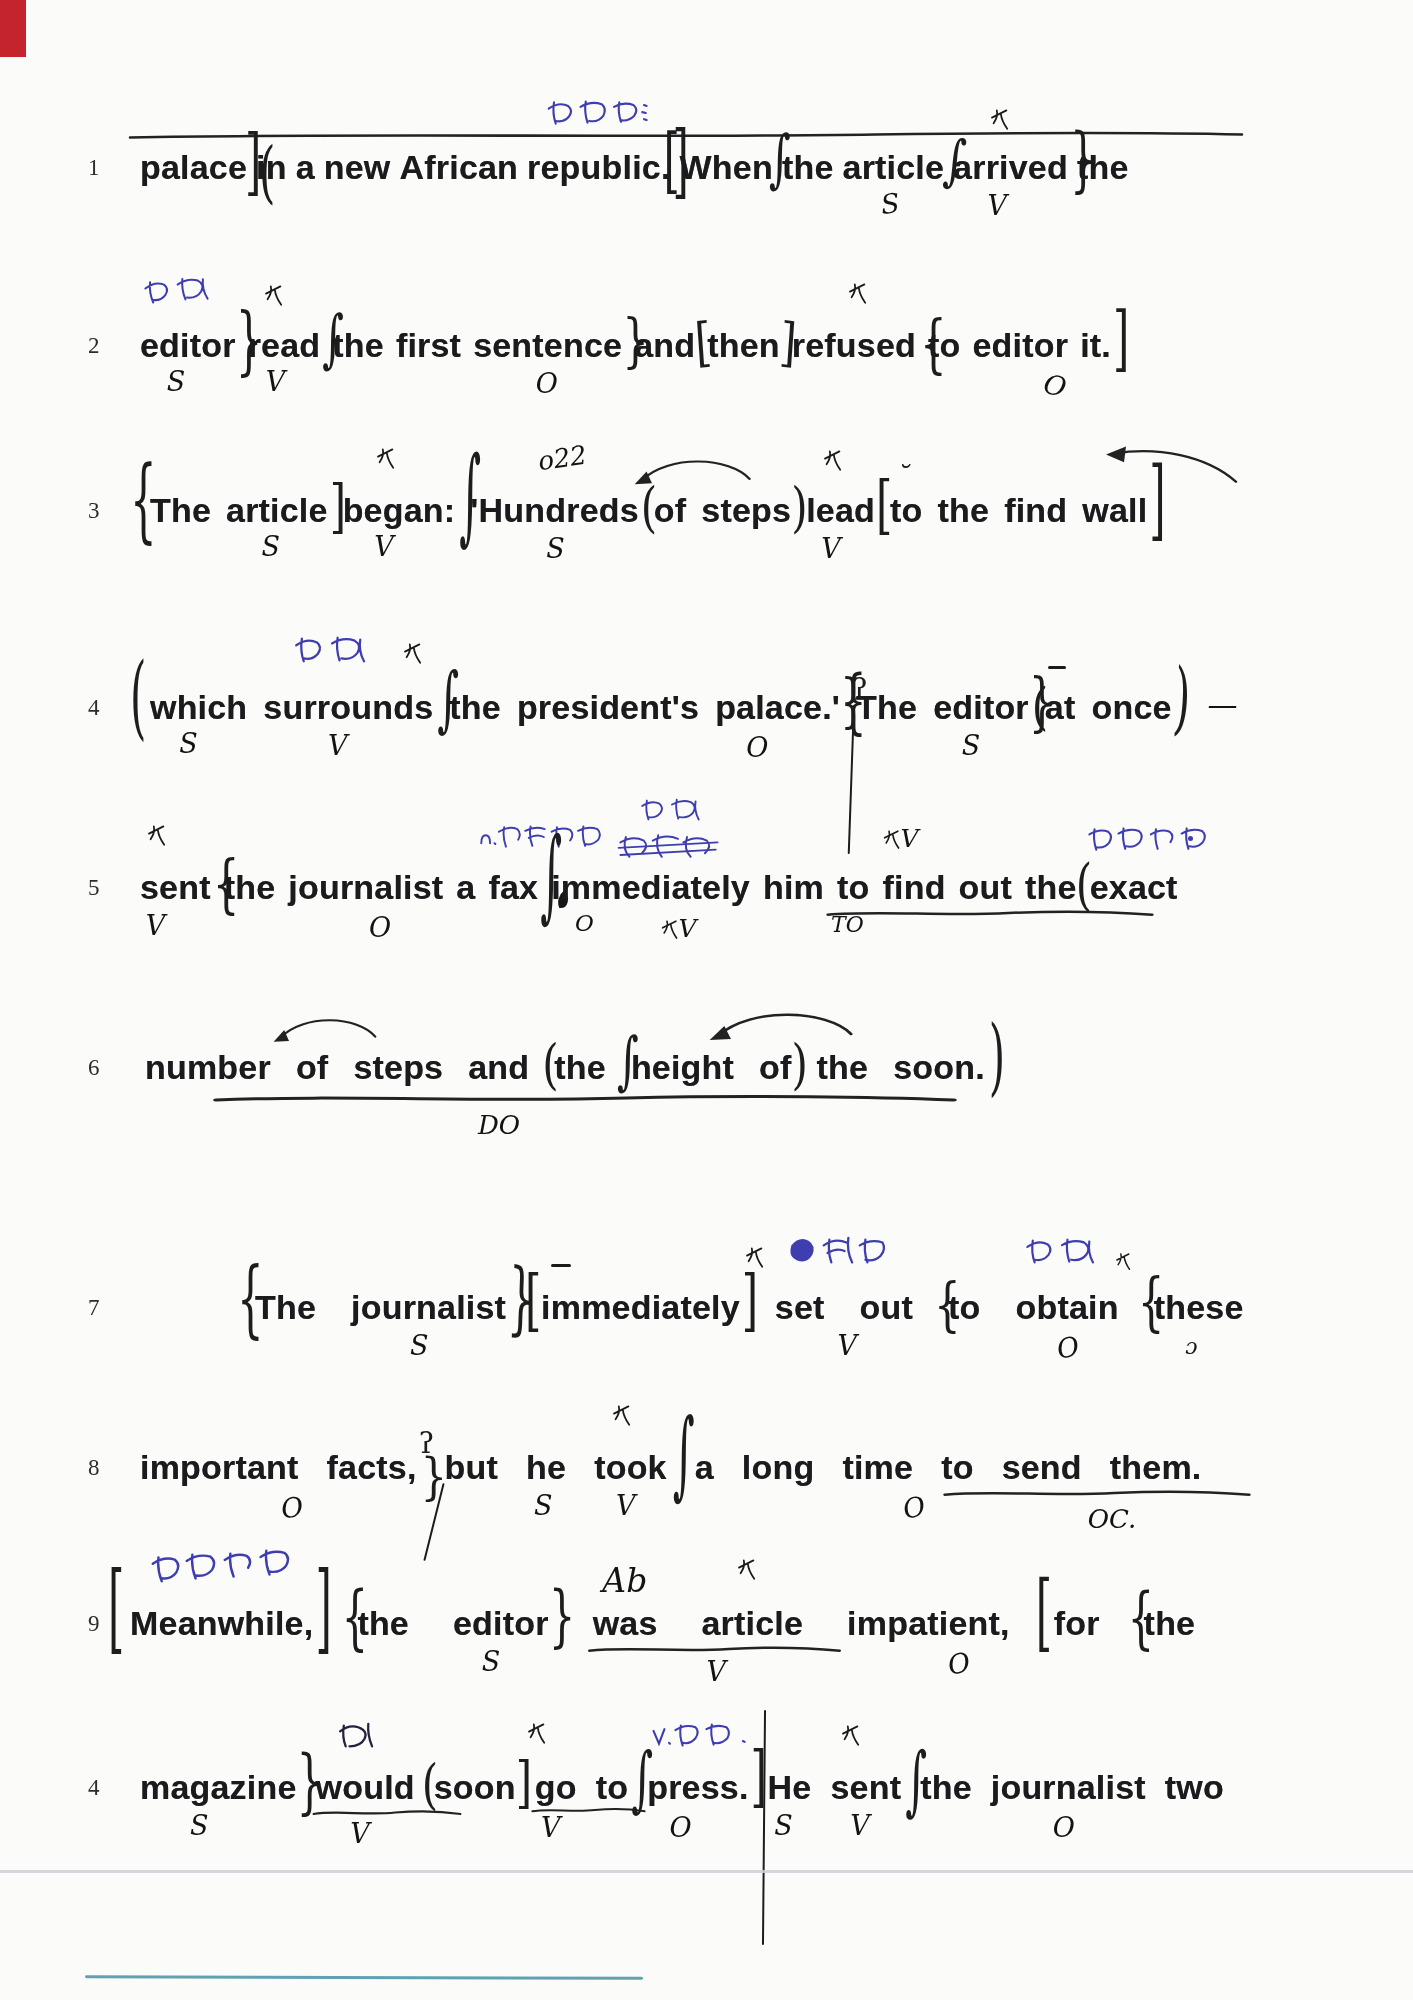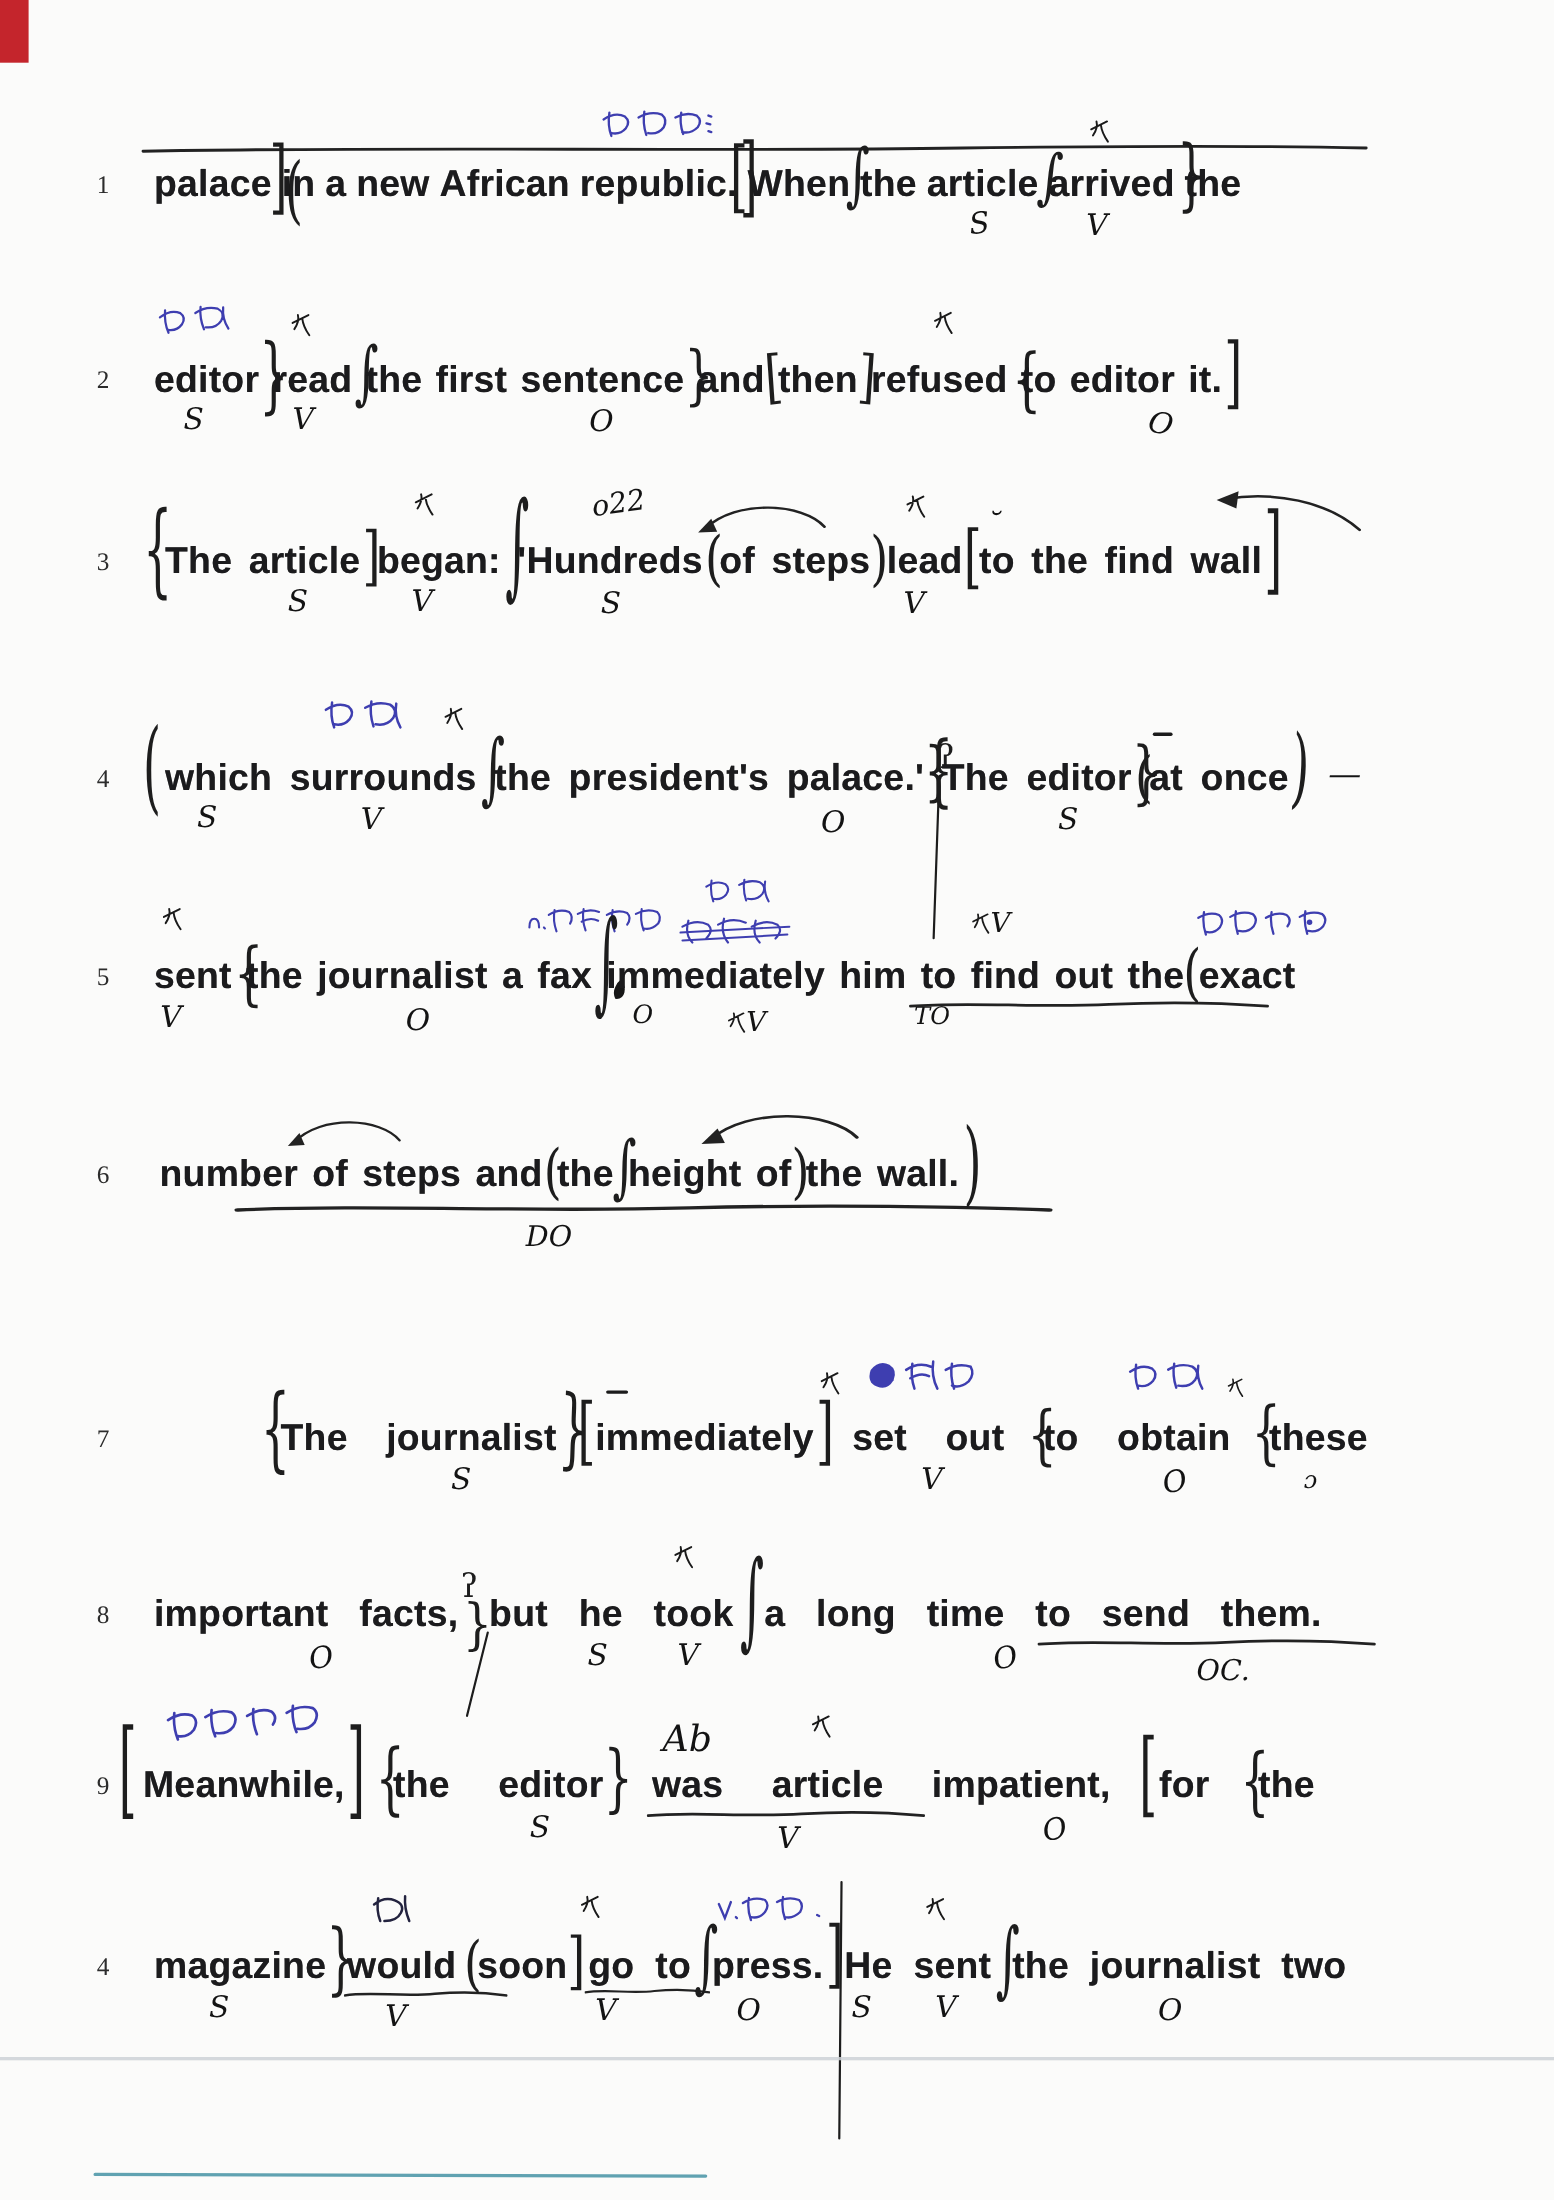--- a/index.html
+++ b/index.html
@@ -10,21 +10,21 @@
   
   .line{position:absolute;left:0;width:100%;height:44px;}
   .num{position:absolute;left:88px;top:7px;font:400 23px "Liberation Serif",serif;color:#2c2c2c;}
   .txt{position:absolute;top:0;display:flex;white-space:nowrap;}
   .w{position:relative;display:inline-block;}
   .t{font:700 34px "Liberation Sans",sans-serif;color:#1b1b1d;letter-spacing:.2px;
      text-shadow:0 0 .5px rgba(20,20,20,.55);}
 
   .l1 .txt{left:140px;gap:9px;}   .l2 .txt{left:140px;gap:12px;}
   .l3 .txt{left:150px;gap:15px;}  .l4 .txt{left:150px;gap:16px;}
-  .l5 .txt{left:140px;gap:13px;}  .l6 .txt{left:145px;gap:13px;}
+  .l5 .txt{left:140px;gap:13px;}  .l6 .txt{left:145px;gap:25px;}
   .l7 .txt{left:255px;gap:35px;}  .l8 .txt{left:140px;gap:28px;}
   .l9 .txt{left:130px;gap:44px;}  .l10 .txt{left:140px;gap:19px;}
 
   
   .mk{position:absolute;font:400 42px "DejaVu Serif",serif;color:#1d1d1d;line-height:1;
       transform-origin:50% 50%;pointer-events:none;}
   .an{position:absolute;font:italic 400 27px "DejaVu Serif",serif;color:#131313;
       white-space:nowrap;line-height:1;pointer-events:none;}
   .sm{font-size:22px;}
   .vmi{display:inline-block;vertical-align:middle;color:#1a1a1a;}
@@ -323,21 +323,21 @@
       <span class="w"><span class="t">the</span>
         <span class="mk" style="left:-12px;top:-4px;transform:scaleY(1.3)">(</span></span>
       <span class="w"><span class="t">height</span>
         <span class="mk" style="left:-14px;top:-8px;transform:scaleY(1.5)">∫</span></span>
       <span class="w"><span class="t">of</span>
         <svg class="stroke-el" style="left:-60px;top:-36px;width:160px;height:40px">
             <use href="#arcL"></use>
           </svg>
         <span class="mk" style="left:100%;top:-4px;transform:scaleY(1.3)">)</span></span>
       <span class="w"><span class="t">the</span></span>
-      <span class="w"><span class="t">wall.</span>
+      <span class="w"><span class="t">soon.</span>
         <span class="mk" style="left:calc(100% + 4px);top:-12px;transform:scaleY(2.0)">)</span></span>
     </span>
   </div>
 
   <div class="line l7" style="top:1288px">
     <span class="num">7</span>
     <span class="txt">
       <span class="w"><span class="t">The</span>
         <span class="mk" style="left:-18px;top:-10px;transform:scaleY(2.0)">{</span></span>
       <span class="w"><span class="t">journalist</span>

